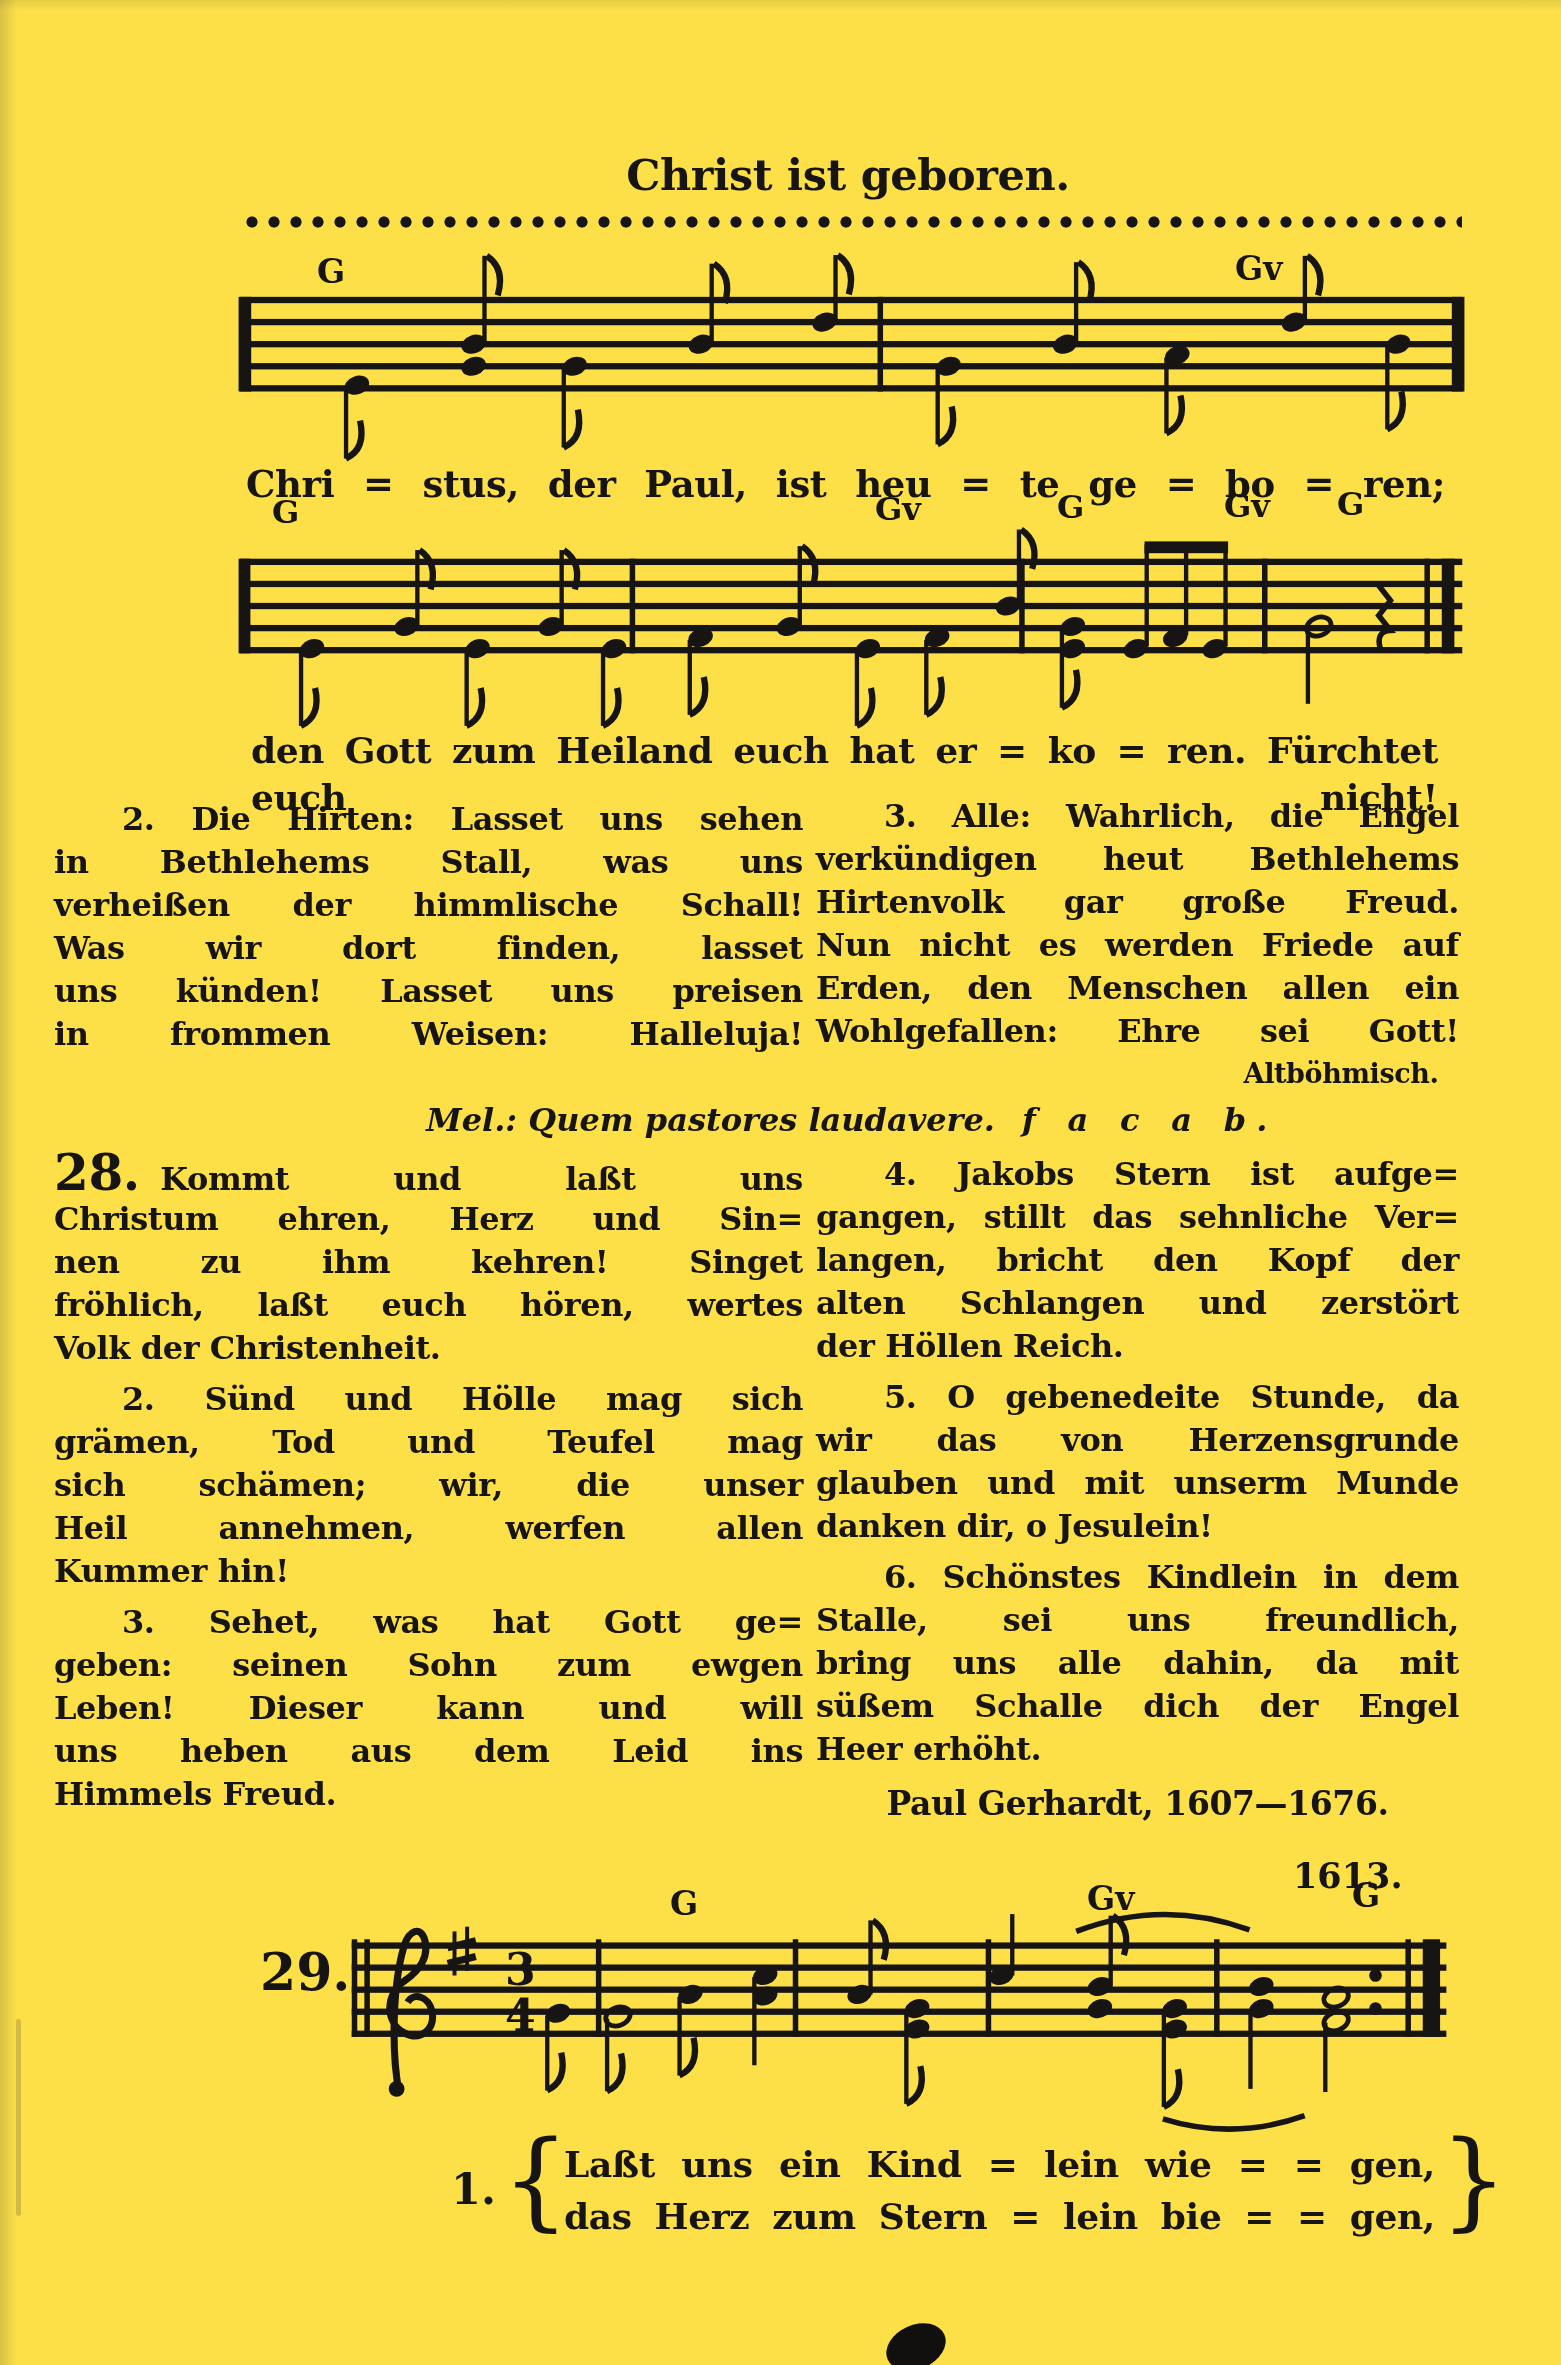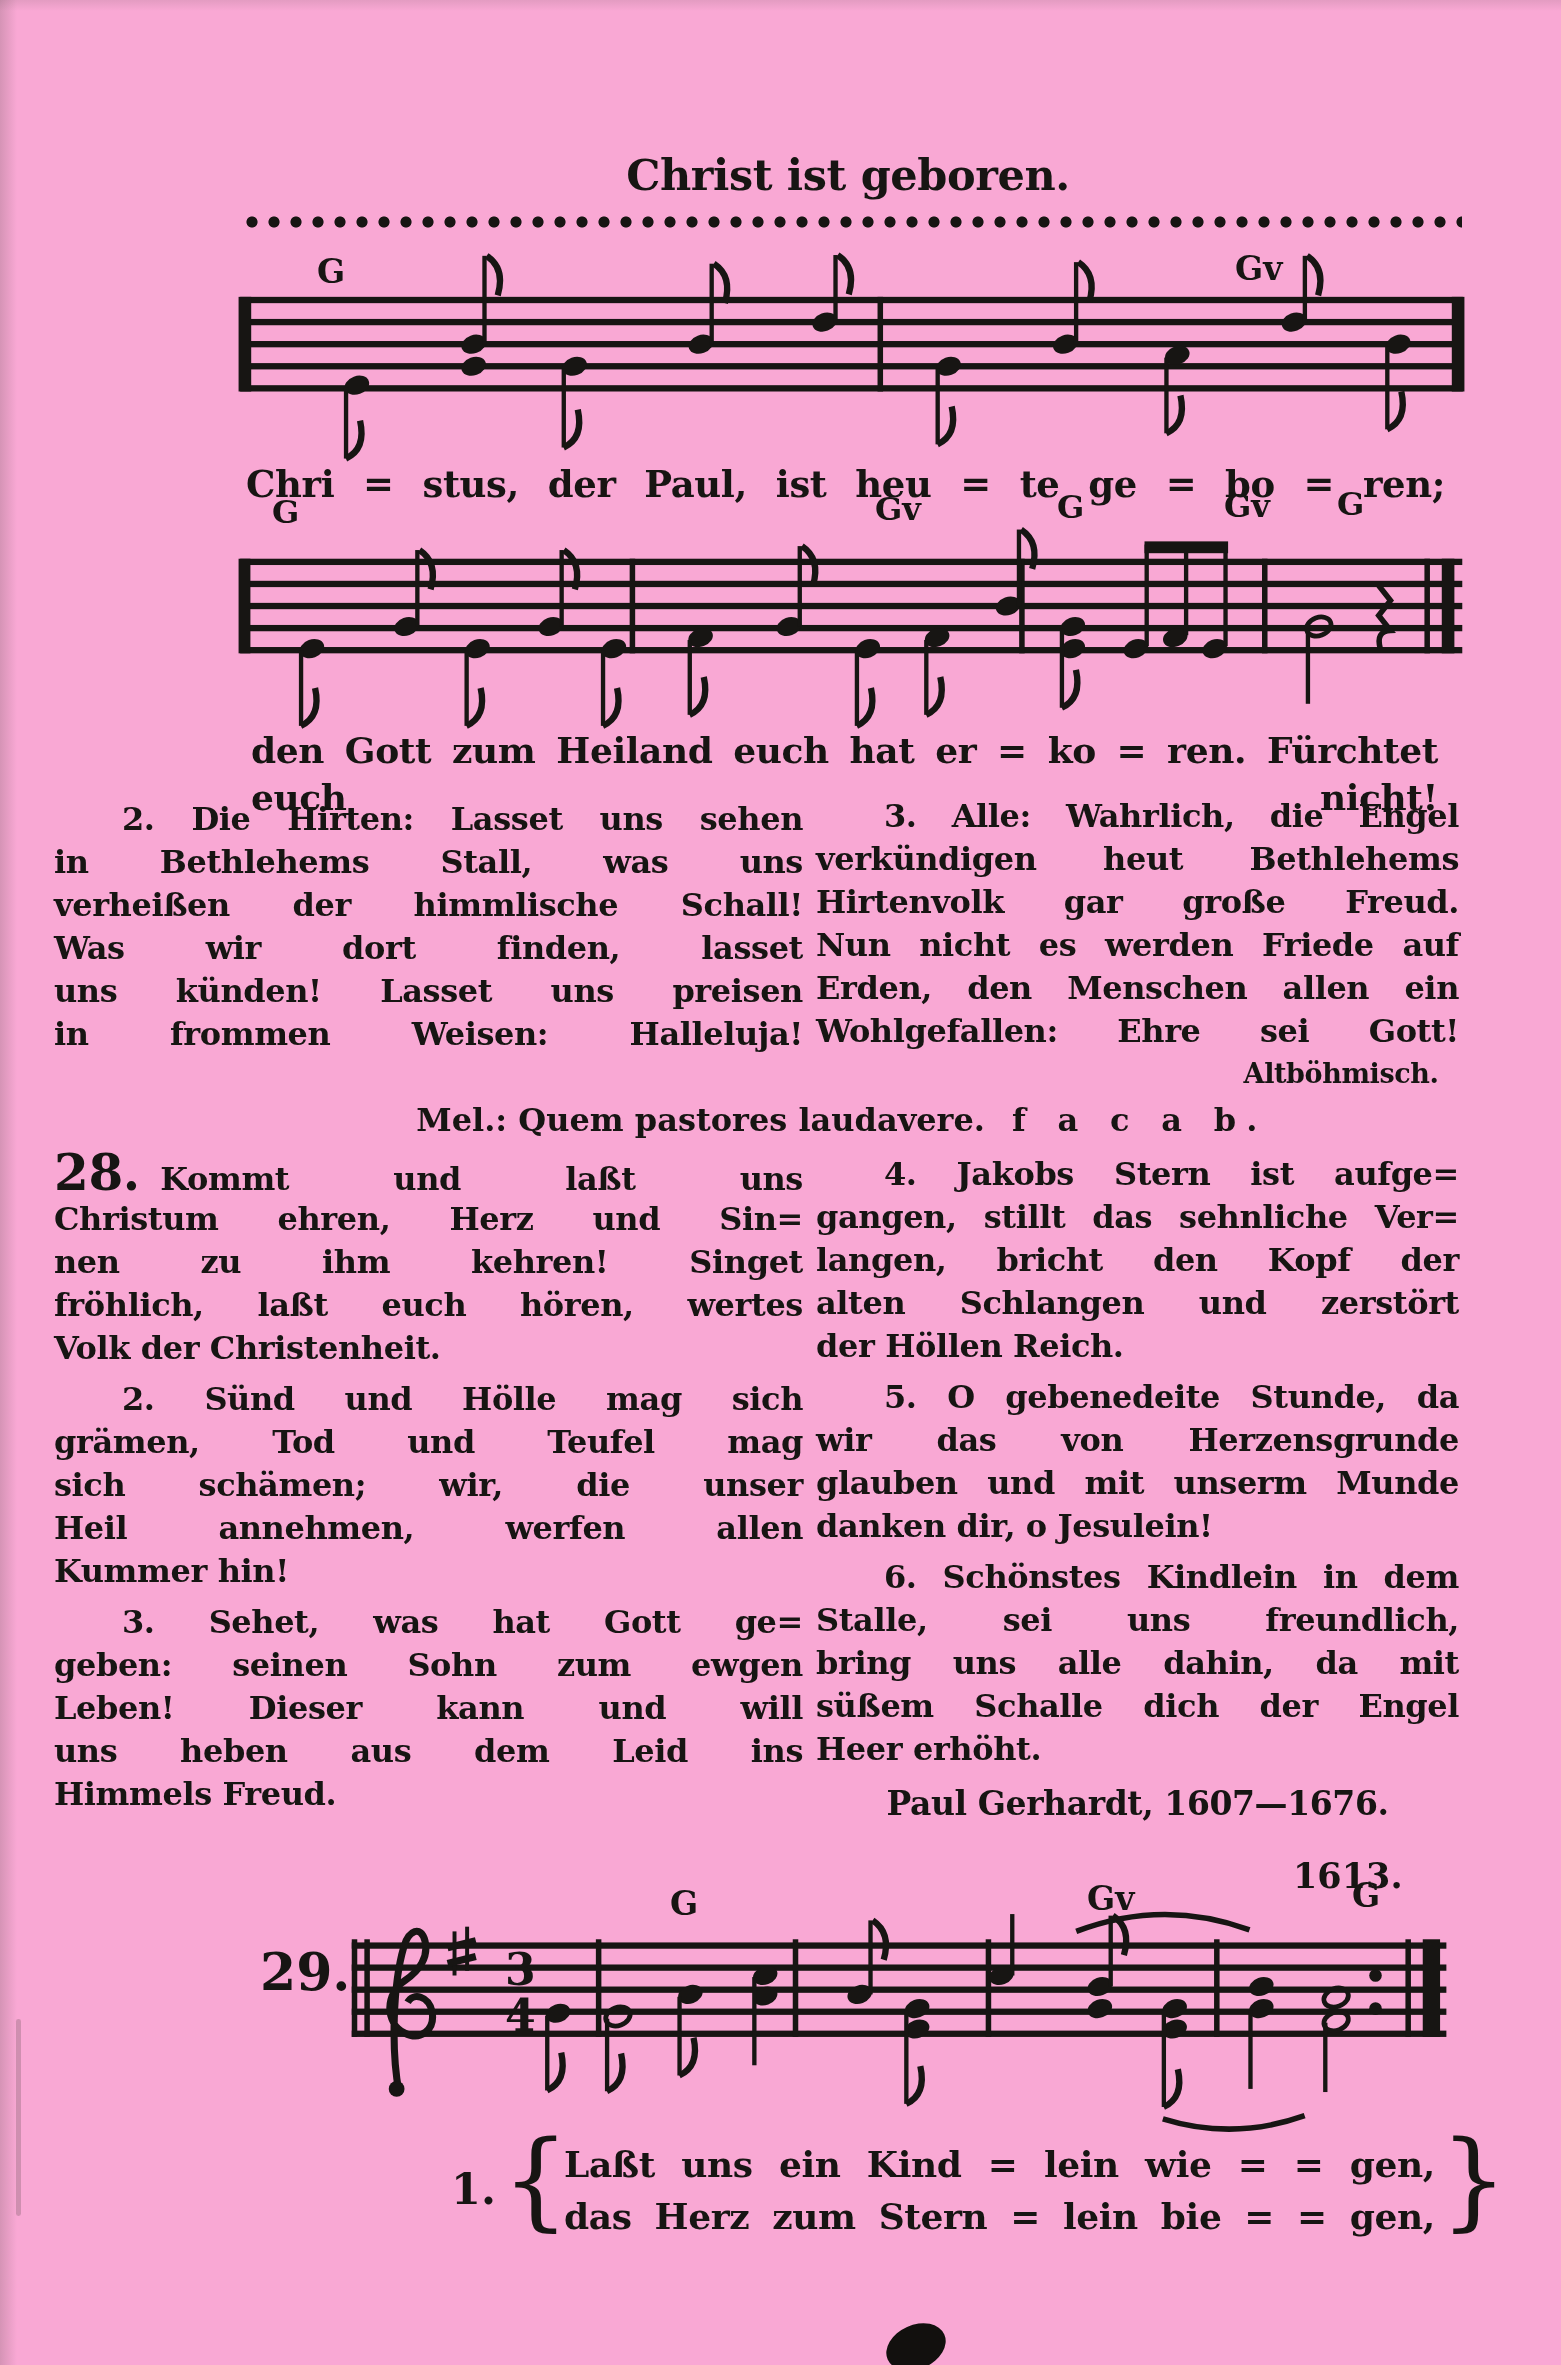--- a/index.html
+++ b/index.html
@@ -1,16 +1,16 @@
 <!DOCTYPE html>
 <html style="font-size:12.6px"><head>
 <meta charset="utf-8">
 <style>
   html,body{margin:0;padding:0;background:#e9e7e2;}
-  .page{position:relative;width:1561px;height:2366px;background:#f9a8d4;overflow:hidden;
+  .page{position:relative;width:1561px;height:2366px;background:#fde047;overflow:hidden;
         font-family:"DejaVu Serif","Liberation Serif",serif;color:#171513;}
   .abs{position:absolute;}
   .fr{font-weight:700;letter-spacing:-0.4px;}
   .jline{text-align:justify;text-align-last:justify;}
   .noj{text-align-last:left !important;}
   .indent{text-indent:68px;}
   .line27{font-size:32px;line-height:43px;}
   .line28{font-size:32px;line-height:43px;}
   .chord{font-weight:700;font-size:33px;line-height:35px;}
   .chord.small{font-size:32px;}
@@ -193,21 +193,21 @@
   <div class="abs fr" style="left:816px;top:795px;width:643px;">
     <div class="line27 jline indent">3. Alle: Wahrlich, die Engel</div>
     <div class="line27 jline">verkündigen heut Bethlehems</div>
     <div class="line27 jline">Hirtenvolk gar große Freud.</div>
     <div class="line27 jline">Nun nicht es werden Friede auf</div>
     <div class="line27 jline">Erden, den Menschen allen ein</div>
     <div class="line27 jline">Wohlgefallen: Ehre sei Gott!</div>
     <div class="attr27">Altböhmisch.</div>
   </div>
 
-  <div class="abs mel" style="left:231px;top:1101px;width:1222px;">
+  <div class="abs mel" style="left:241px;top:1101px;width:1222px;font-style:italic;">
     <span>Mel.: Quem pastores laudavere.</span><span class="notes">f a c a b.</span>
   </div>
 
   <div class="abs fr" style="left:54px;top:1151px;width:749px;">
     <div class="v1l1">
       <span class="songno">28.</span>
       <span class="rest fr">Kommt und laßt uns</span>
     </div>
     <div class="line28 jline">Christum ehren, Herz und Sin=</div>
     <div class="line28 jline">nen zu ihm kehren! Singet</div>

